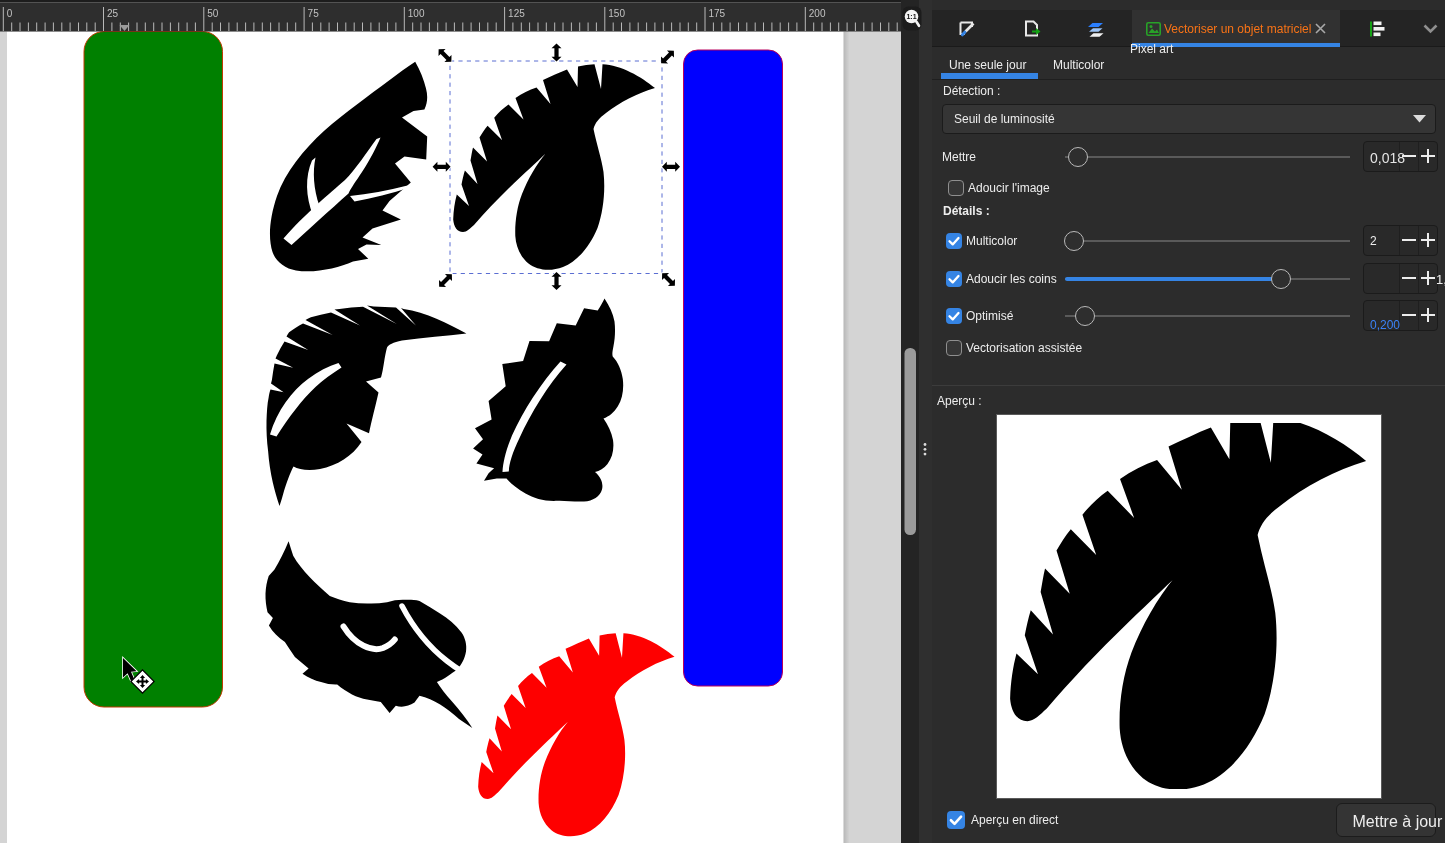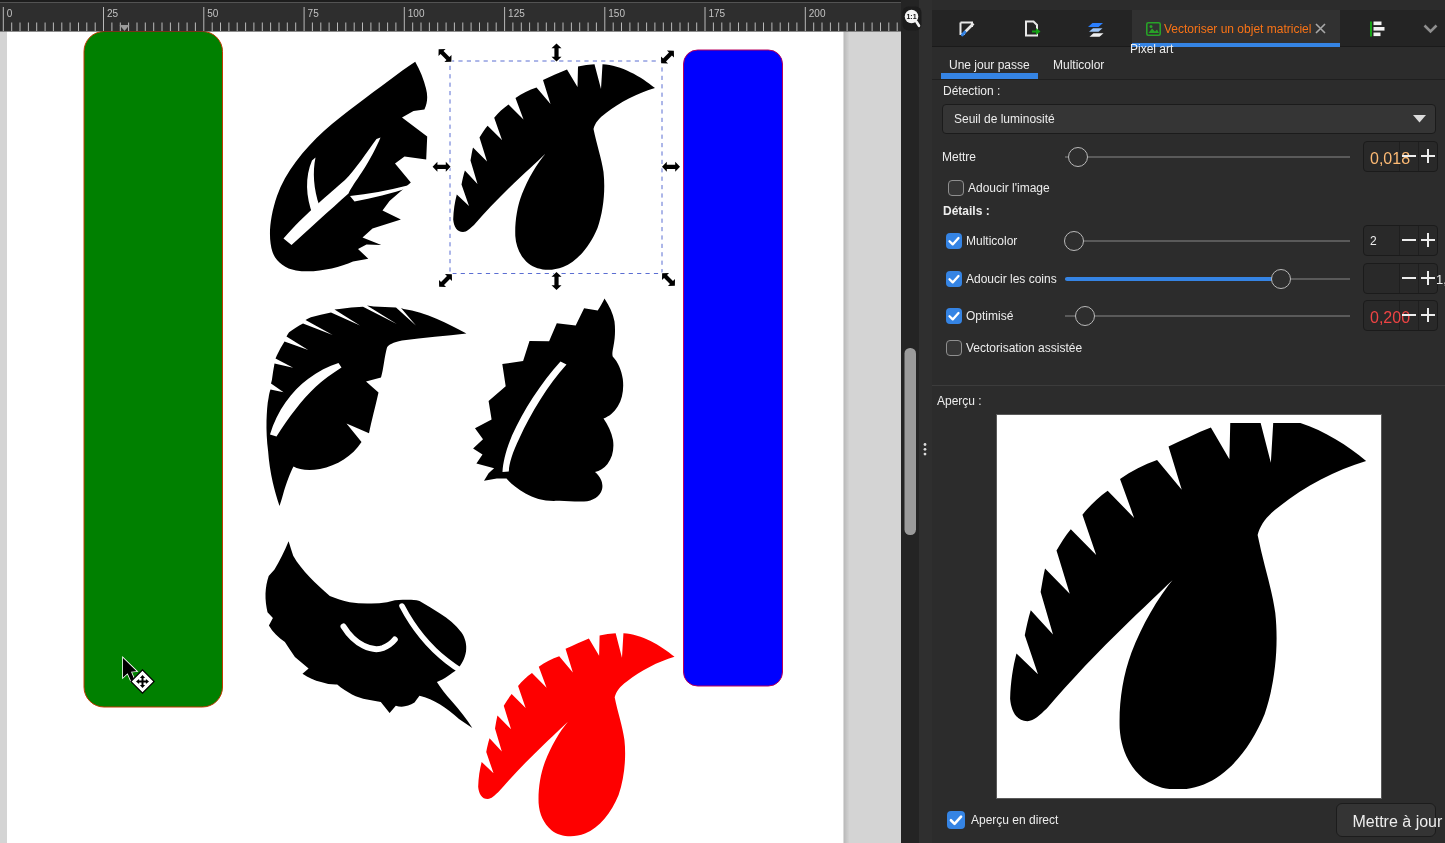--- a/index.html
+++ b/index.html
@@ -220,38 +220,38 @@
     </svg>
 <svg class="abs" style="left:1369px;top:21px" width="17" height="16" viewBox="0 0 17 16">
 <rect x="1" y="0.5" width="2" height="15" fill="#15a115"></rect>
 <rect x="4.5" y="0.5" width="8" height="3.6" fill="#f2f2f2"></rect>
 <rect x="4.5" y="6" width="11" height="3.6" fill="#f2f2f2"></rect>
 <rect x="4.5" y="11.5" width="7" height="3.6" fill="#f2f2f2"></rect>
     </svg>
 <svg class="abs" style="left:1423px;top:24px" width="15" height="10">
       <path d="M1.5 1.5 L7.5 7.5 L13.5 1.5" fill="none" stroke="#8f8f8f" stroke-width="2.6"></path>
     </svg>
-<span class="abs" style="left:949px;top:58px;font-size:12px">Une jour passe</span>
+<span class="abs" style="left:949px;top:58px;font-size:12px">Une seule jour</span>
 <span class="abs" style="left:1053px;top:58px;font-size:12px">Multicolor</span>
 <span class="abs" style="left:1130px;top:42px;font-size:12px">Pixel art</span>
 <div class="abs" style="left:941px;top:73px;width:96.5px;height:5.5px;background:#3584e4"></div>
 <div class="abs" style="left:931.5px;top:78.5px;width:513.5px;height:1px;background:#1f1f1f"></div>
 <span class="abs" style="left:943px;top:84px;font-weight:normal">Détection :</span>
 <div class="abs" style="left:942px;top:104px;width:494px;height:30px;background:#353535;border:1px solid #1b1b1b;border-radius:4px"></div>
 <span class="abs" style="left:954px;top:112px">Seuil de luminosité</span>
 <svg class="abs" style="left:1413px;top:115px" width="13" height="8">
       <path d="M0 0 H13 L6.5 7.5 Z" fill="#dcdcdc"></path>
     </svg>
 <span class="abs" style="left:942px;top:150px">Mettre</span>
 <div class="abs" style="left:1065px;top:156px;width:285px;height:2px;background:#5a5a5a"></div>
     <div class="abs" style="left:1068px;top:147px;width:20px;height:20px;background:#2e2e2e;border:1.4px solid #b9b9b9;border-radius:50%"></div>
 <div class="abs" style="left:1363px;top:141px;width:75px;height:31px;background:#292929;border:1px solid #1b1b1b;border-radius:4px"></div>
     <div class="abs" style="left:1399px;top:142px;width:1px;height:29px;background:#1f1f1f"></div>
     <div class="abs" style="left:1418px;top:142px;width:1px;height:29px;background:#1f1f1f"></div>
-    <span class="abs" style="left:1370px;top:150px;font-size:16px;color:#fdba74">0,018</span>
+    <span class="abs" style="left:1370px;top:150px;font-size:14px;color:#e5e5e5">0,018</span>
     <span class="abs" style="left:1402px;top:155.2px;width:14px;height:2.2px;background:#ededed"></span>
     <span class="abs" style="left:1421px;top:155.2px;width:14px;height:2.2px;background:#ededed"></span>
     <span class="abs" style="left:1426.9px;top:149.3px;width:2.2px;height:14px;background:#ededed"></span>
 <div class="abs" style="left:948px;top:180px;width:16px;height:16px;background:#363636;border:1px solid #8f8f8f;border-radius:4px"></div>
 <span class="abs" style="left:968px;top:181px">Adoucir l'image</span>
 <span class="abs" style="left:943px;top:204px;font-weight:bold">Détails :</span>
 <div class="abs" style="left:946px;top:233px;width:16px;height:16px;background:#3584e4;border-radius:4px"><svg width="16" height="16" viewBox="0 0 16 16">
         <path d="M3.5 8.2 L6.7 11.4 L12.5 5" stroke="#fff" stroke-width="2.3" fill="none" stroke-linecap="round" stroke-linejoin="round"></path>
       </svg></div>
 <span class="abs" style="left:966px;top:234px">Multicolor</span>
@@ -280,21 +280,21 @@
     <span class="abs" style="left:1426.9px;top:271.3px;width:2.2px;height:14px;background:#ededed"></span>
 <div class="abs" style="left:946px;top:308px;width:16px;height:16px;background:#3584e4;border-radius:4px"><svg width="16" height="16" viewBox="0 0 16 16">
         <path d="M3.5 8.2 L6.7 11.4 L12.5 5" stroke="#fff" stroke-width="2.3" fill="none" stroke-linecap="round" stroke-linejoin="round"></path>
       </svg></div>
 <span class="abs" style="left:966px;top:309px">Optimisé</span>
 <div class="abs" style="left:1065px;top:315px;width:285px;height:2px;background:#5a5a5a"></div>
     <div class="abs" style="left:1075px;top:306px;width:20px;height:20px;background:#2e2e2e;border:1.4px solid #b9b9b9;border-radius:50%"></div>
 <div class="abs" style="left:1363px;top:300px;width:75px;height:31px;background:#292929;border:1px solid #1b1b1b;border-radius:4px"></div>
     <div class="abs" style="left:1399px;top:301px;width:1px;height:29px;background:#1f1f1f"></div>
     <div class="abs" style="left:1418px;top:301px;width:1px;height:29px;background:#1f1f1f"></div>
-    <span class="abs" style="left:1370px;top:309px;font-size:16px;color:#ef4444">0,200</span>
+    <span class="abs" style="left:1370px;top:318px;font-size:12px;color:#3b82f6">0,200</span>
     <span class="abs" style="left:1402px;top:314.2px;width:14px;height:2.2px;background:#ededed"></span>
     <span class="abs" style="left:1421px;top:314.2px;width:14px;height:2.2px;background:#ededed"></span>
     <span class="abs" style="left:1426.9px;top:308.3px;width:2.2px;height:14px;background:#ededed"></span>
 <div class="abs" style="left:946px;top:340px;width:16px;height:16px;background:#363636;border:1px solid #8f8f8f;border-radius:4px"></div>
 <span class="abs" style="left:966px;top:341px">Vectorisation assistée</span>
 <div class="abs" style="left:931.5px;top:384.5px;width:513.5px;height:1px;background:#3c3c3c"></div>
 <span class="abs" style="left:937px;top:394px">Aperçu :</span>
 <div class="abs" style="left:996px;top:414px;width:386px;height:385px;background:#fff;border:1px solid #5a5a5a"></div>
 <svg class="abs" style="left:1008px;top:423px" width="359" height="366" viewBox="452 67 203.5 202.5" preserveAspectRatio="none">
       <path d="M 655,88 C 638,93 620,102 606,113 C 599,118 595,123 593.5,129

